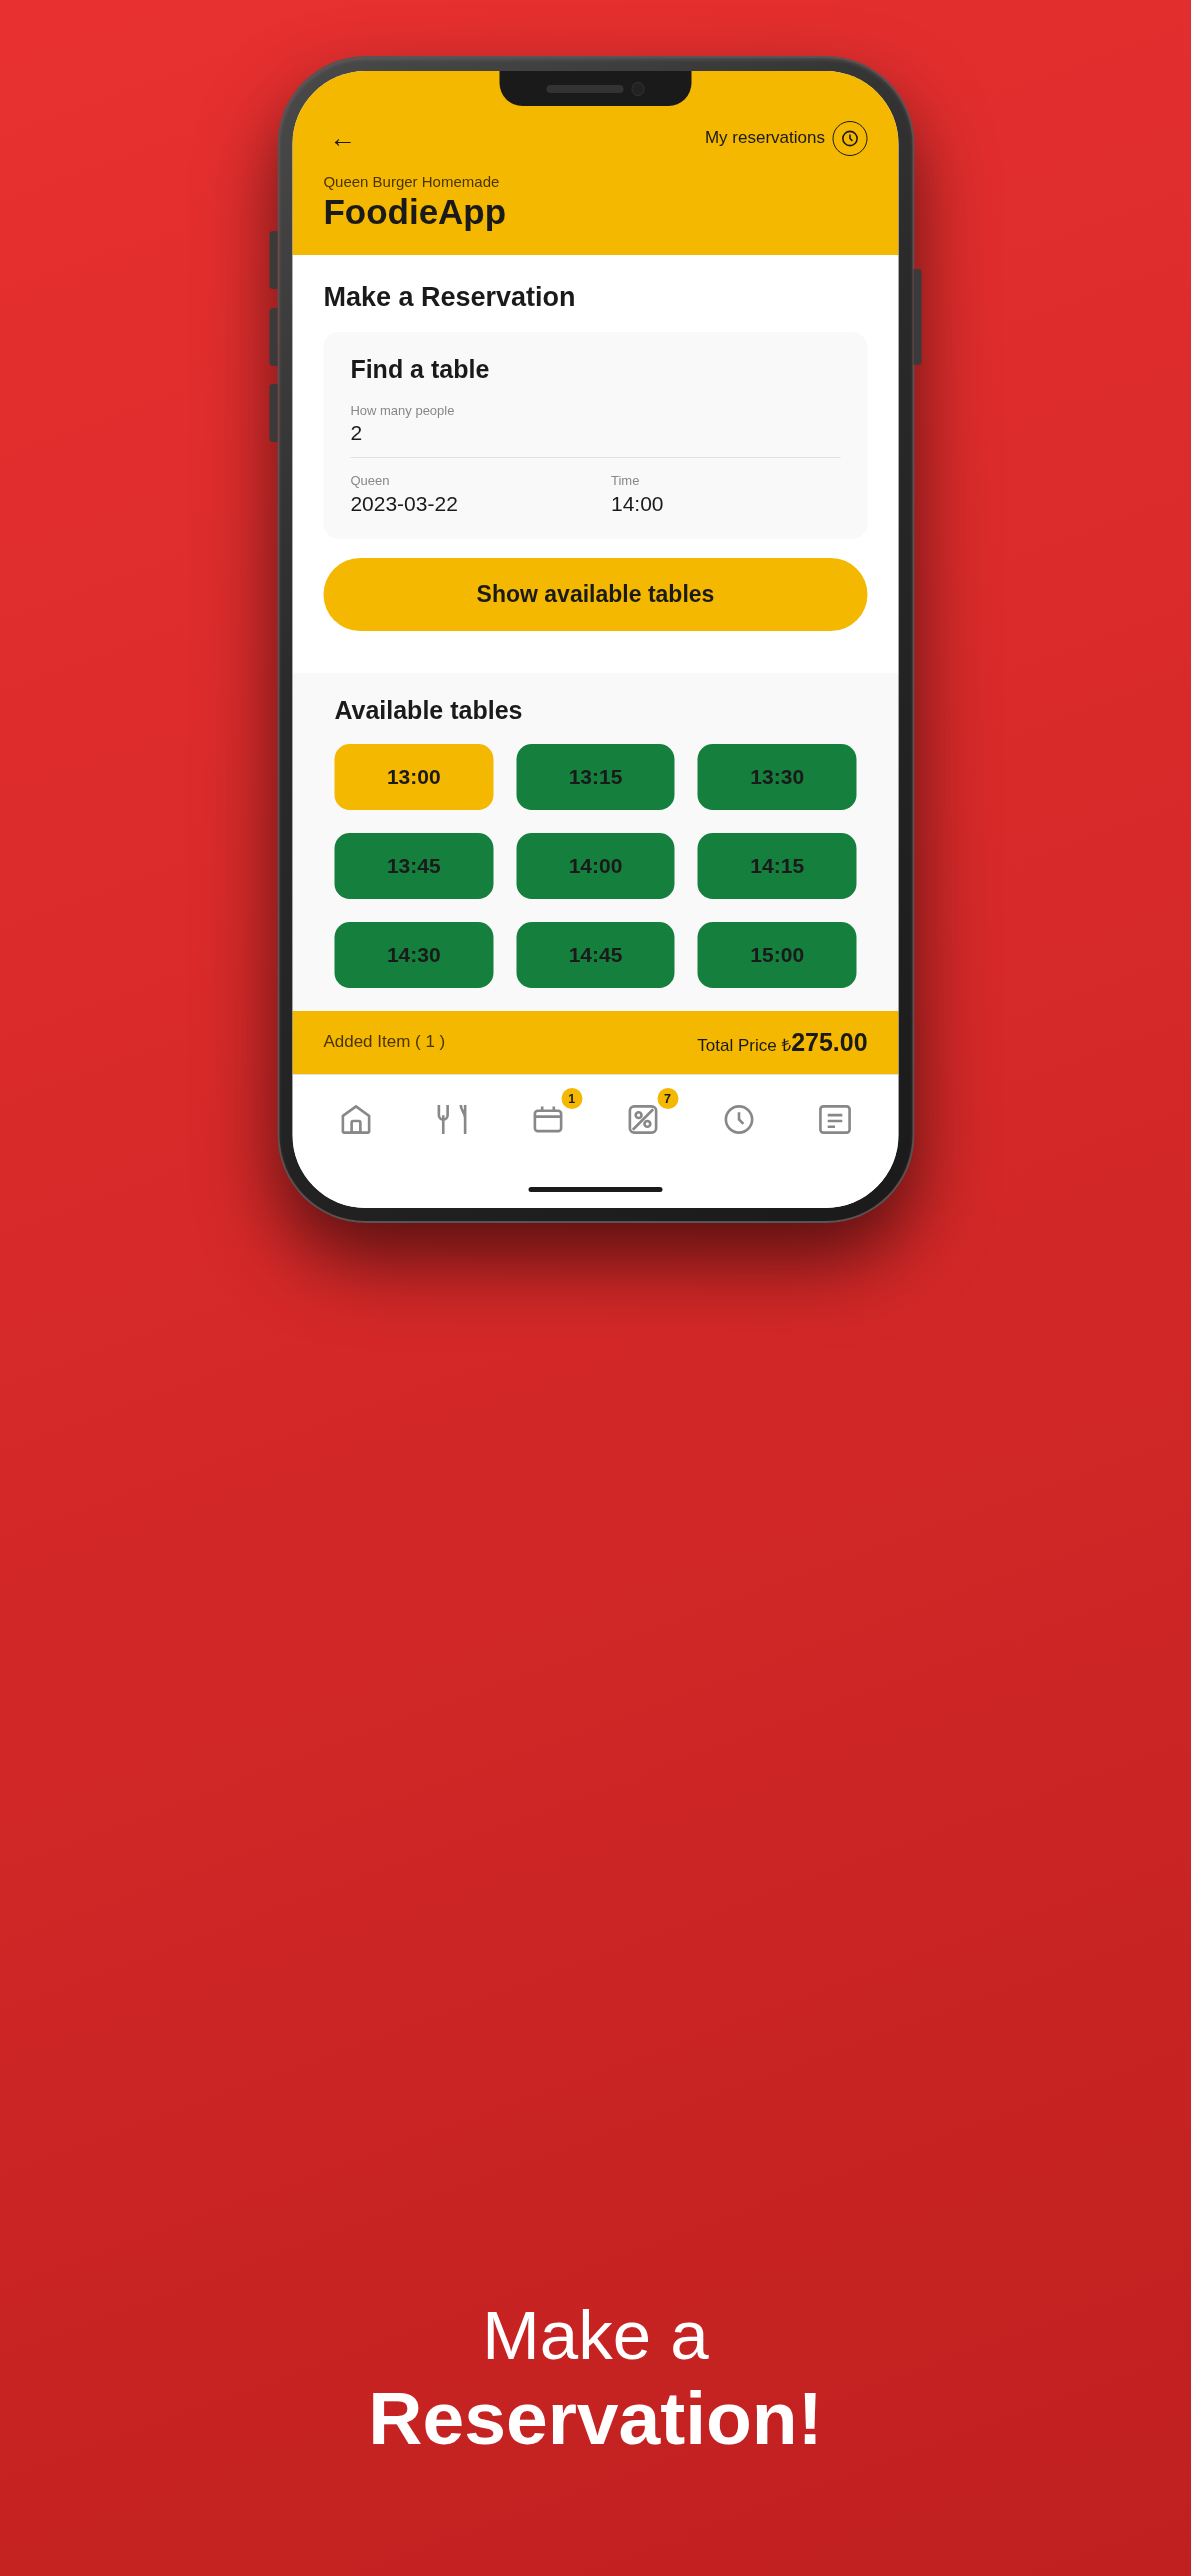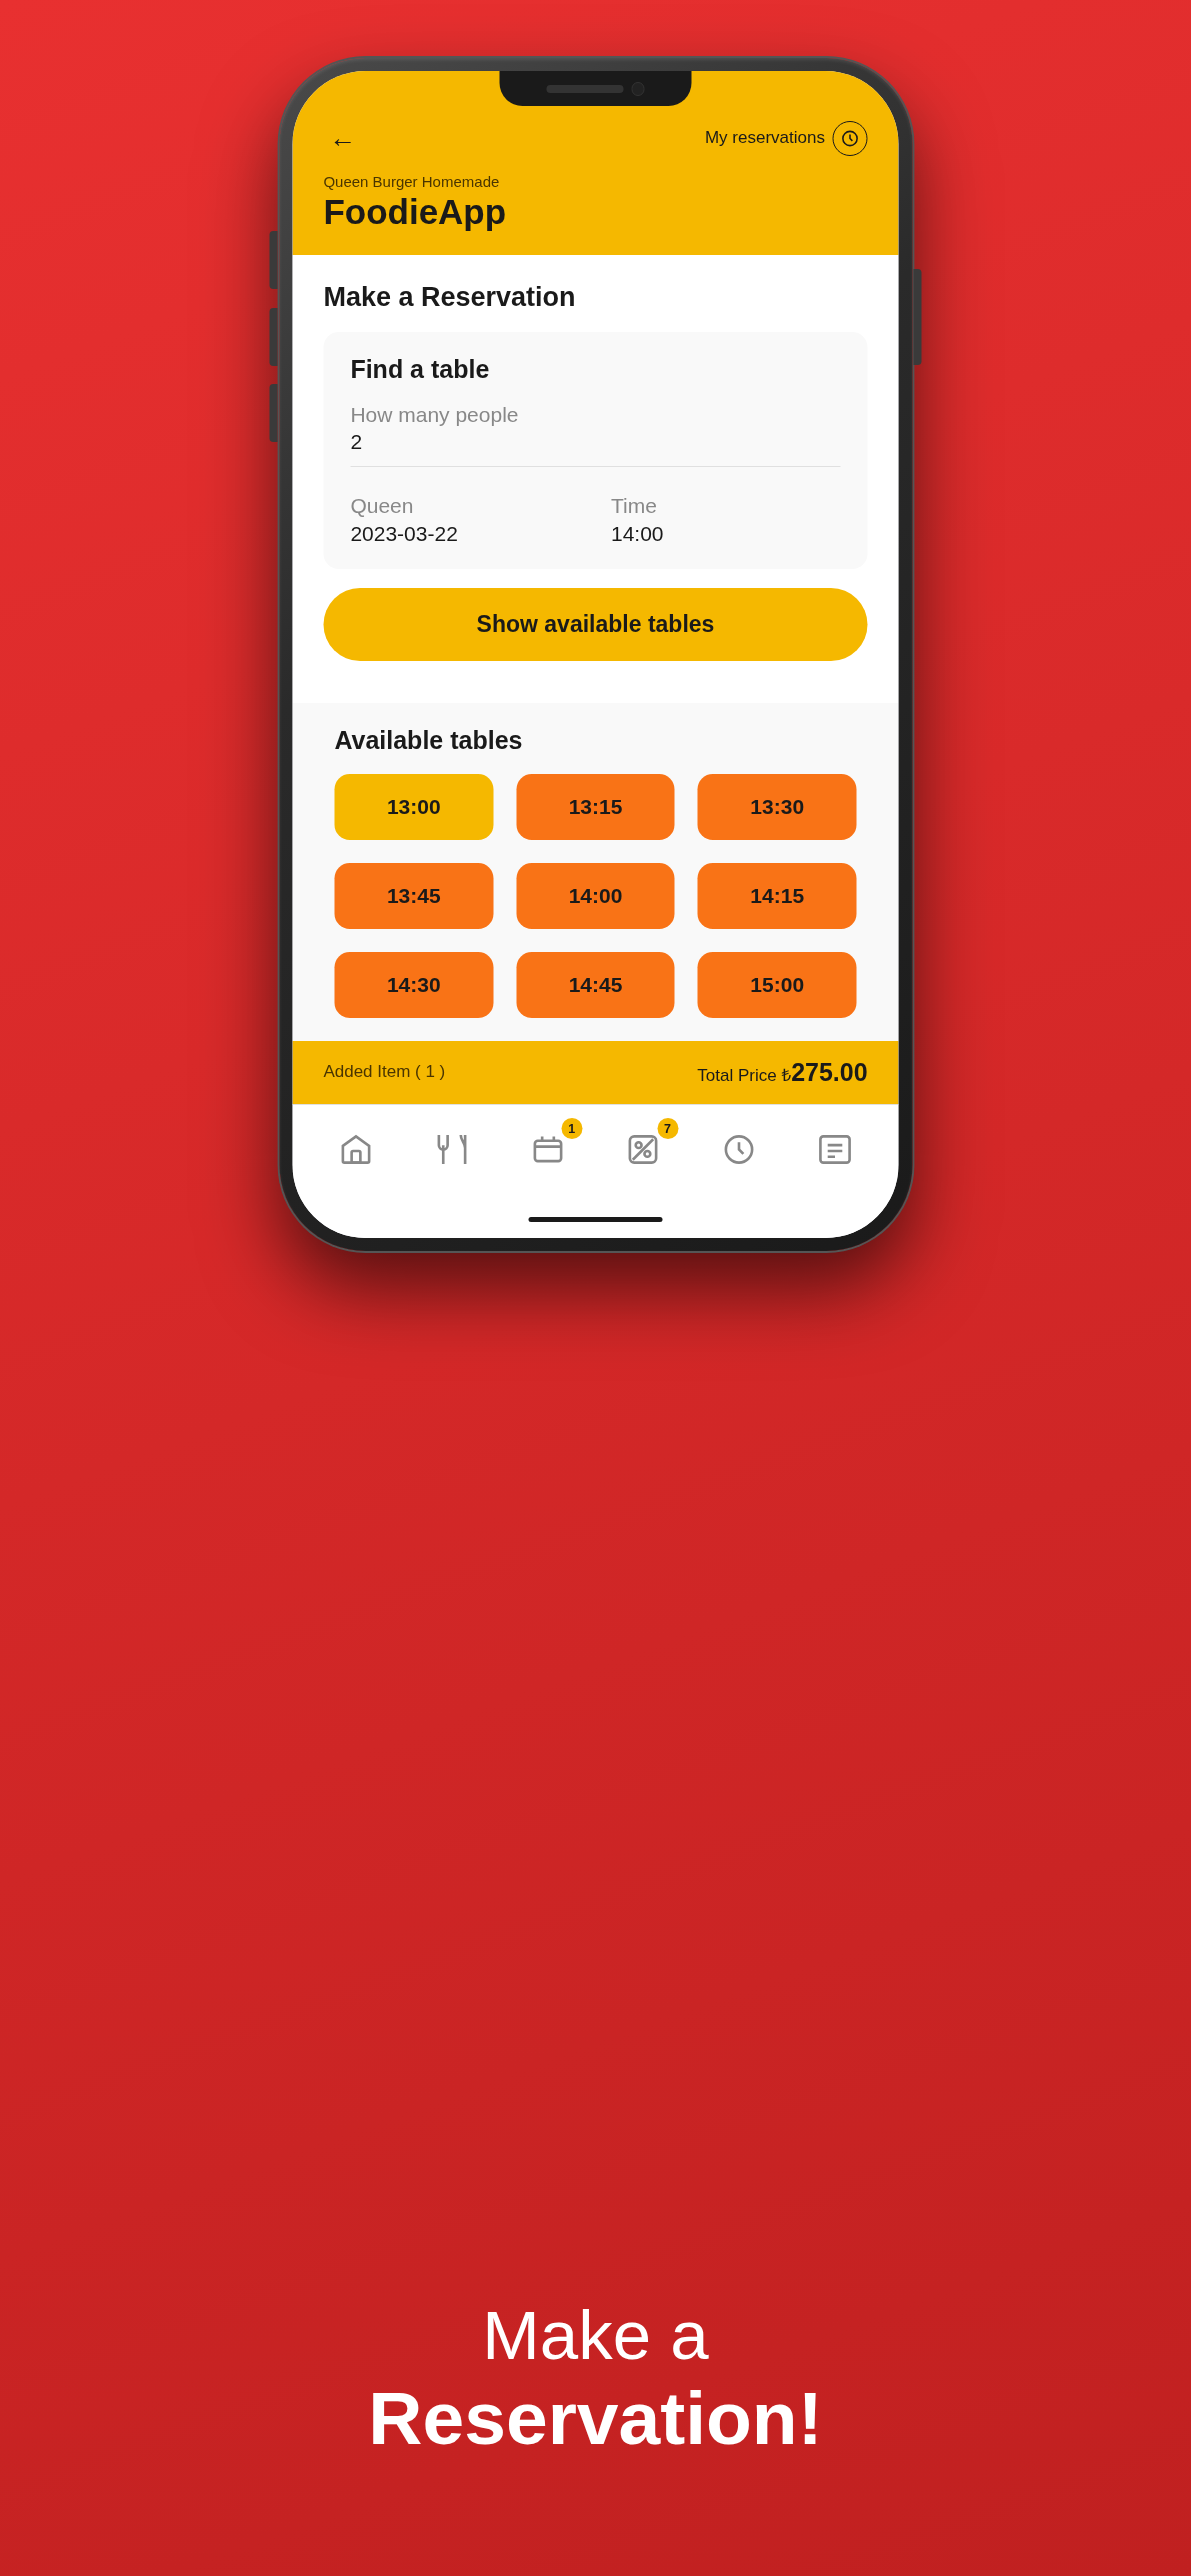--- a/index.html
+++ b/index.html
@@ -208,25 +208,24 @@
     }
 
     .find-table-title {
       font-size: 25px;
       font-weight: 800;
       color: #1a1a1a;
       margin-bottom: 19px;
     }
 
     .field-label {
-      font-size: 21px;
+      font-size: 13px;
       color: #888;
       font-weight: 400;
       margin-bottom: 3.8px;
-      margin-top: 12px;
     }
 
     .field-value {
       font-size: 21px;
       color: #1a1a1a;
       font-weight: 400;
       padding-bottom: 11.5px;
       border-bottom: 1px solid #e0e0e0;
       margin-bottom: 15.3px;
     }
@@ -273,21 +272,21 @@
       margin-bottom: 19px;
     }
 
     .time-slots-grid {
       display: grid;
       grid-template-columns: repeat(3, 1fr);
       gap: 23px;
     }
 
     .time-slot {
-      background: #f97316;
+      background: #15803d;
       border-radius: 15.3px;
       padding: 21px 15.3px;
       text-align: center;
       font-size: 21px;
       font-weight: 600;
       color: #1a1a1a;
       cursor: pointer;
     }
 
     .time-slot.selected {

